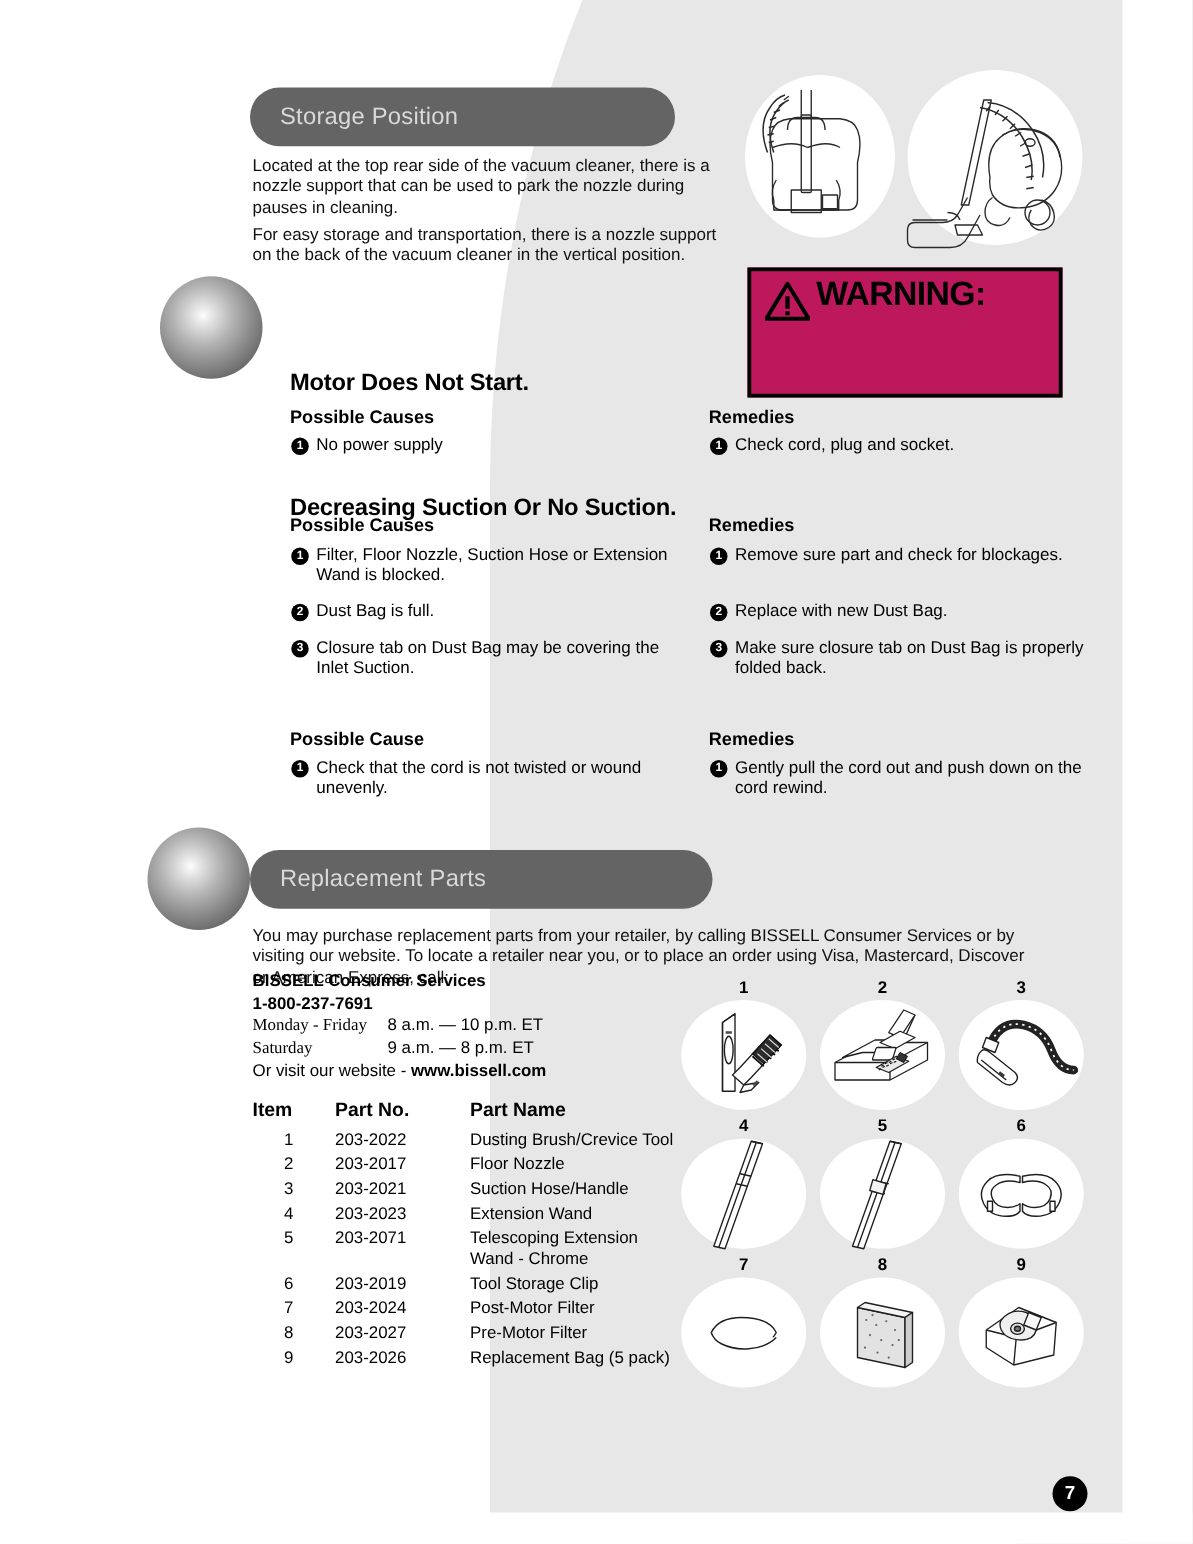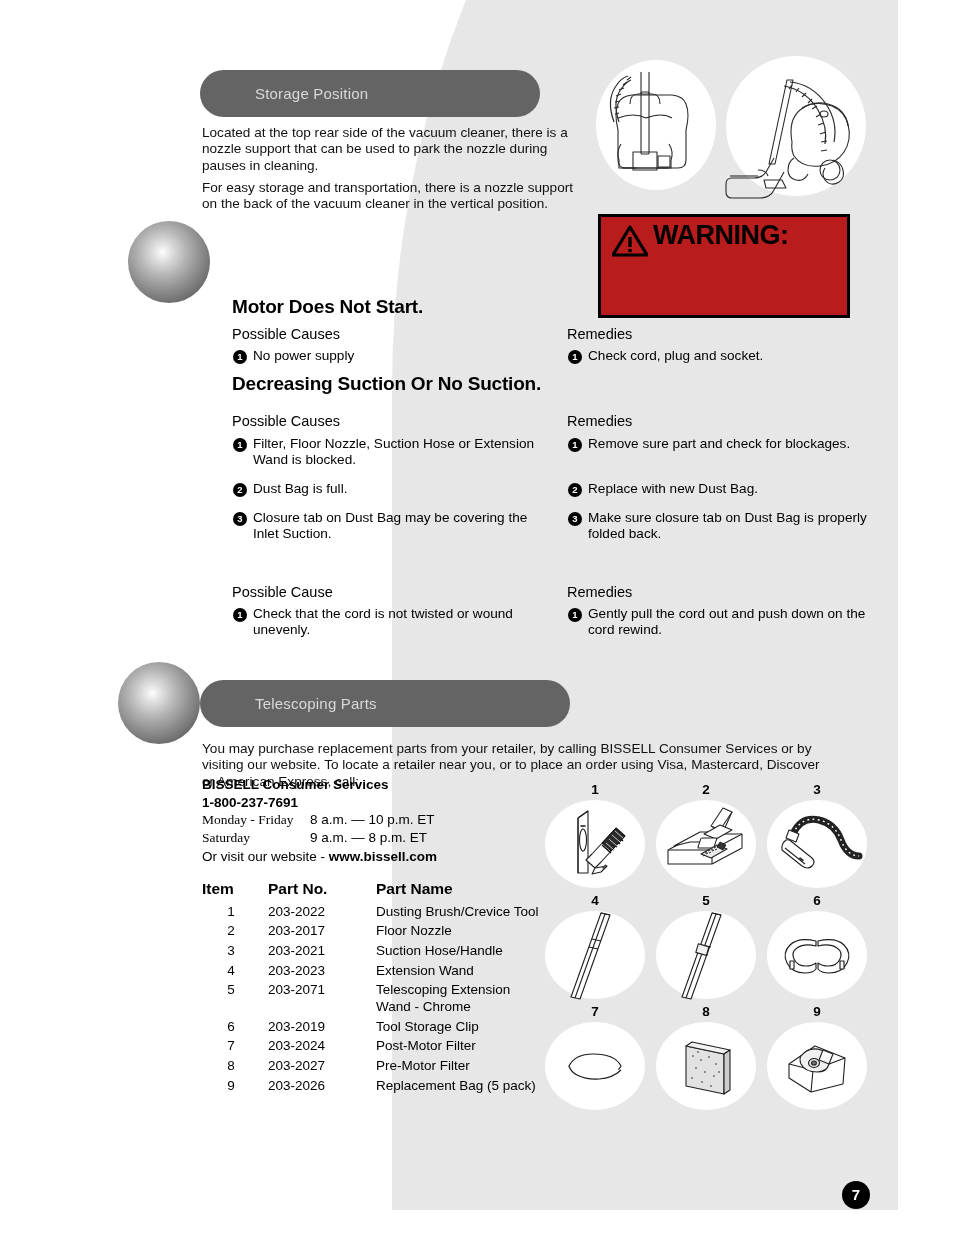--- a/index.html
+++ b/index.html
@@ -36,24 +36,24 @@
   
   .bar{
     position:absolute;
     background:#646464;
     border-radius:30px;
     display:flex;align-items:center;
     z-index:6;
   }
   .bar-label{
     color:#d9d9d9;
-    font-size:15px;
+    font-size:19px;
     font-weight:400;
     letter-spacing:.2px;
-    padding-left:55px;
+    padding-left:24px;
     white-space:nowrap;
   }
   #bar-storage{left:200px;top:70px;width:340px;height:47px;}
   #bar-trouble{left:200px;top:235px;width:382px;height:47px;}
   #bar-replacement{left:200px;top:680px;width:370px;height:47px;}
 
   
   .sphere{
     position:absolute;
     border-radius:50%;
@@ -74,21 +74,21 @@
   .h-sub{
     position:absolute;
     font-size:19px;
     font-weight:bold;
     z-index:8;
     letter-spacing:-0.2px;
   }
   .h-col{
     position:absolute;
     font-size:14.5px;
-    font-weight:normal;
+    font-weight:bold;
     z-index:8;
   }
   .item-row{
     position:absolute;
     font-size:13.6px;
     line-height:16.4px;
     z-index:8;
     display:flex;
     align-items:flex-start;
   }
@@ -108,21 +108,21 @@
     font-family:"Liberation Sans", sans-serif;
   }
   .item-txt{display:block;}
 
   
   #warning-box{
     position:absolute;
     left:598px;top:214px;
     width:252px;height:104px;
     border:3px solid #000;
-    background:#b91c1c;
+    background:#be185d;
     z-index:10;
     box-sizing:border-box;
   }
   #warning-inner{position:relative;width:100%;height:100%;}
   #warning-tri{
     position:absolute;left:11px;top:8px;width:36px;height:32px;
   }
   #warning-title{
     position:absolute;left:52px;top:4px;
     font-size:27px;font-weight:bold;letter-spacing:-0.5px;
@@ -267,21 +267,21 @@
   <div class="h-col" style="left:567px;top:326px;">Remedies</div>
   <div class="item-row" style="left:233px;top:348px;width:320px;">
     <span class="bullet">1</span>
     <span class="item-txt">No power supply</span>
   </div>
   <div class="item-row" style="left:568px;top:348px;width:320px;">
     <span class="bullet">1</span>
     <span class="item-txt">Check cord, plug and socket.</span>
   </div>
 
-  <div class="h-sub" style="left:232px;top:373px;">Decreasing Suction Or No Suction.</div>
+  <div class="h-sub" style="left:232px;top:396px;">Decreasing Suction Or No Suction.</div>
   <div class="h-col" style="left:232px;top:413px;">Possible Causes</div>
   <div class="h-col" style="left:567px;top:413px;">Remedies</div>
 
   <div class="item-row" style="left:233px;top:436px;width:330px;">
     <span class="bullet">1</span>
     <span class="item-txt">Filter, Floor Nozzle, Suction Hose or Extension Wand is blocked.</span>
   </div>
   <div class="item-row" style="left:233px;top:481px;width:330px;">
     <span class="bullet">2</span>
     <span class="item-txt">Dust Bag is full.</span>
@@ -310,21 +310,21 @@
     <span class="bullet">1</span>
     <span class="item-txt">Check that the cord is not twisted or wound unevenly.</span>
   </div>
   <div class="item-row" style="left:568px;top:606px;width:300px;">
     <span class="bullet">1</span>
     <span class="item-txt">Gently pull the cord out and push down on the cord rewind.</span>
   </div>
 
   <div class="sphere" id="sphere-replacement"></div>
   <div class="bar" id="bar-replacement">
-    <span class="bar-label">Telescoping Parts</span>
+    <span class="bar-label">Replacement Parts</span>
   </div>
 
   <div class="body-text" style="left:202px;top:741px;width:625px;">You may purchase replacement parts from your retailer, by calling BISSELL Consumer Services or by visiting our website. To locate a retailer near you, or to place an order using Visa, Mastercard, Discover or American Express, call:</div>
 
   <div id="contact">
     <div class="b">BISSELL Consumer Services</div>
     <div class="b">1-800-237-7691</div>
     <div class="row">
       <span class="c1">Monday - Friday</span>
       <span>8 a.m. — 10 p.m. ET</span>

